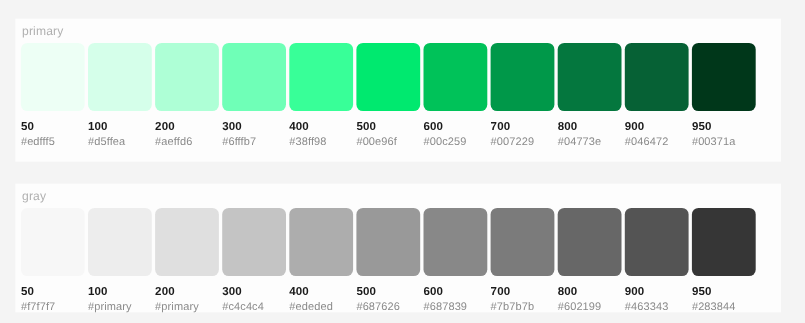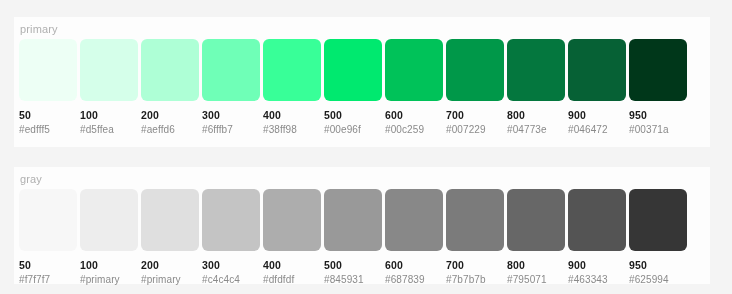--- a/index.html
+++ b/index.html
@@ -155,46 +155,46 @@
         <div class="swatch-hex">#primary</div>
       </div>
       <div class="swatch-cell">
         <div class="swatch-chip" style="background: rgb(196, 196, 196);"></div>
         <div class="swatch-shade">300</div>
         <div class="swatch-hex">#c4c4c4</div>
       </div>
       <div class="swatch-cell">
         <div class="swatch-chip" style="background: rgb(173, 173, 173);"></div>
         <div class="swatch-shade">400</div>
-        <div class="swatch-hex">#dfdfdf</div>
+        <div class="swatch-hex">#ededed</div>
       </div>
       <div class="swatch-cell">
         <div class="swatch-chip" style="background: rgb(153, 153, 153);"></div>
         <div class="swatch-shade">500</div>
-        <div class="swatch-hex">#845931</div>
+        <div class="swatch-hex">#687626</div>
       </div>
       <div class="swatch-cell">
         <div class="swatch-chip" style="background: rgb(136, 136, 136);"></div>
         <div class="swatch-shade">600</div>
         <div class="swatch-hex">#687839</div>
       </div>
       <div class="swatch-cell">
         <div class="swatch-chip" style="background: rgb(123, 123, 123);"></div>
         <div class="swatch-shade">700</div>
         <div class="swatch-hex">#7b7b7b</div>
       </div>
       <div class="swatch-cell">
         <div class="swatch-chip" style="background: rgb(103, 103, 103);"></div>
         <div class="swatch-shade">800</div>
-        <div class="swatch-hex">#795071</div>
+        <div class="swatch-hex">#602199</div>
       </div>
       <div class="swatch-cell">
         <div class="swatch-chip" style="background: rgb(84, 84, 84);"></div>
         <div class="swatch-shade">900</div>
         <div class="swatch-hex">#463343</div>
       </div>
       <div class="swatch-cell">
         <div class="swatch-chip" style="background: rgb(54, 54, 54);"></div>
         <div class="swatch-shade">950</div>
-        <div class="swatch-hex">#625994</div>
+        <div class="swatch-hex">#283844</div>
       </div>
     </div>
 </div>
 
 </body></html>

